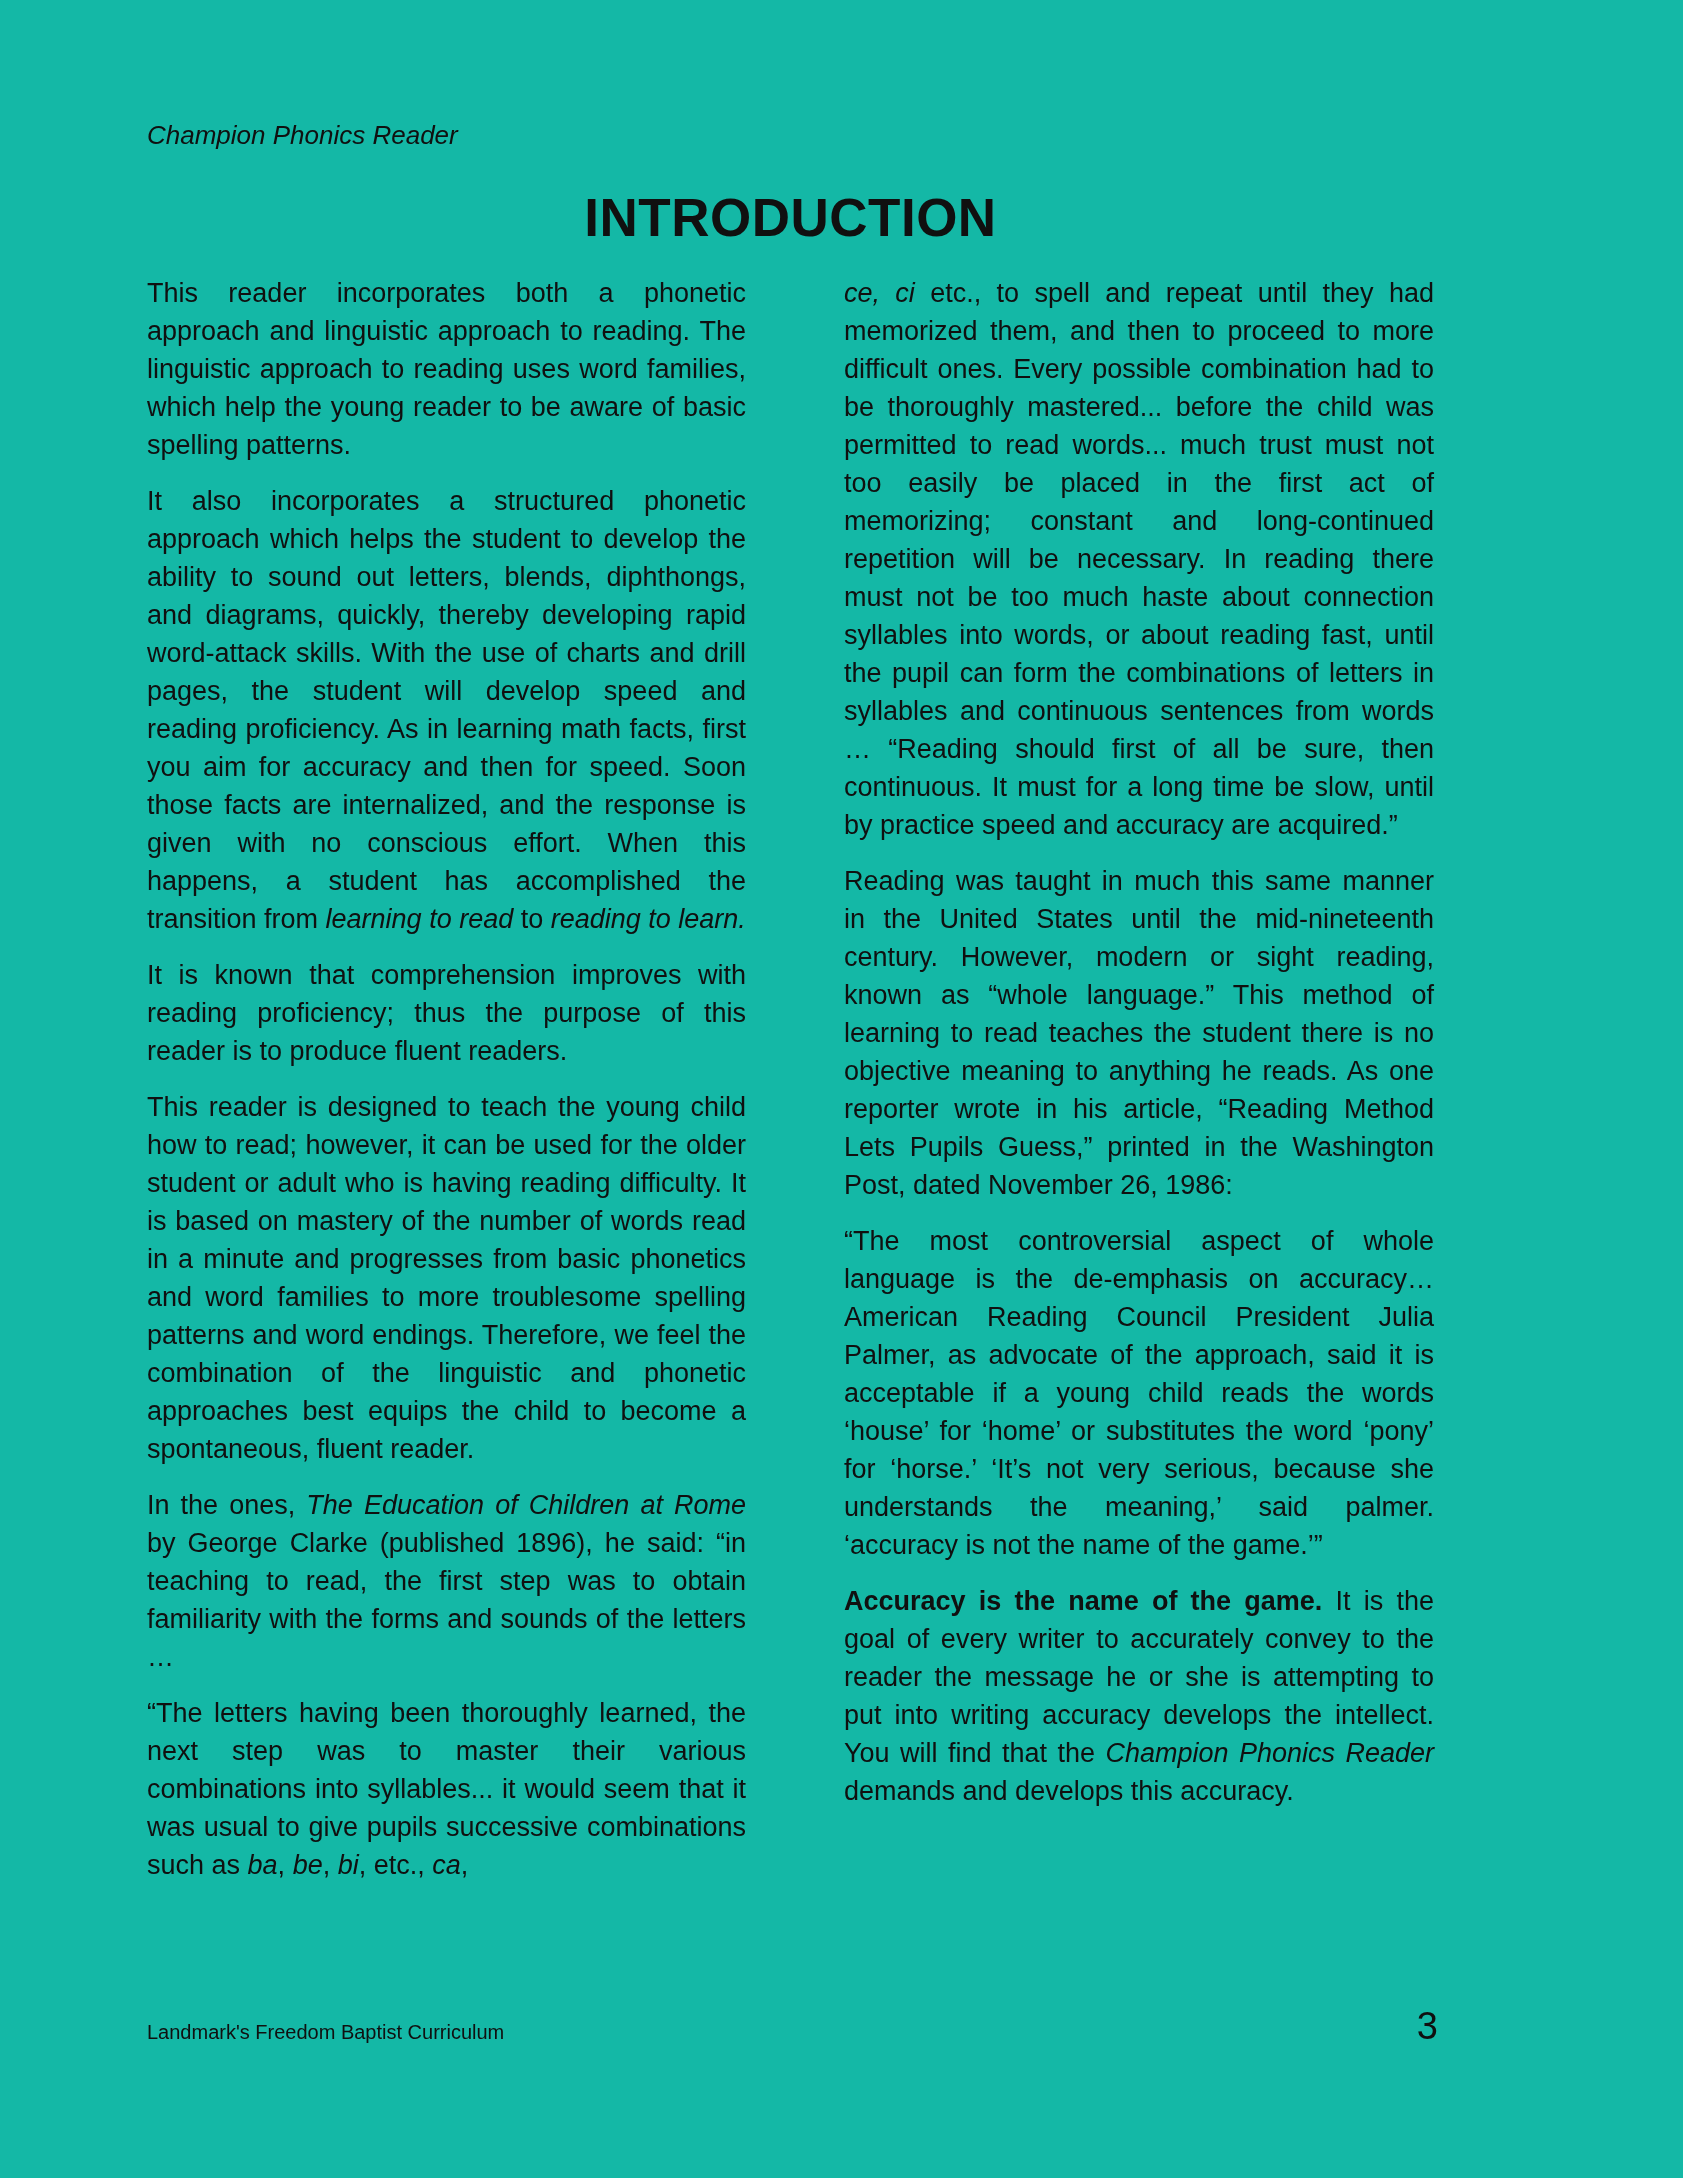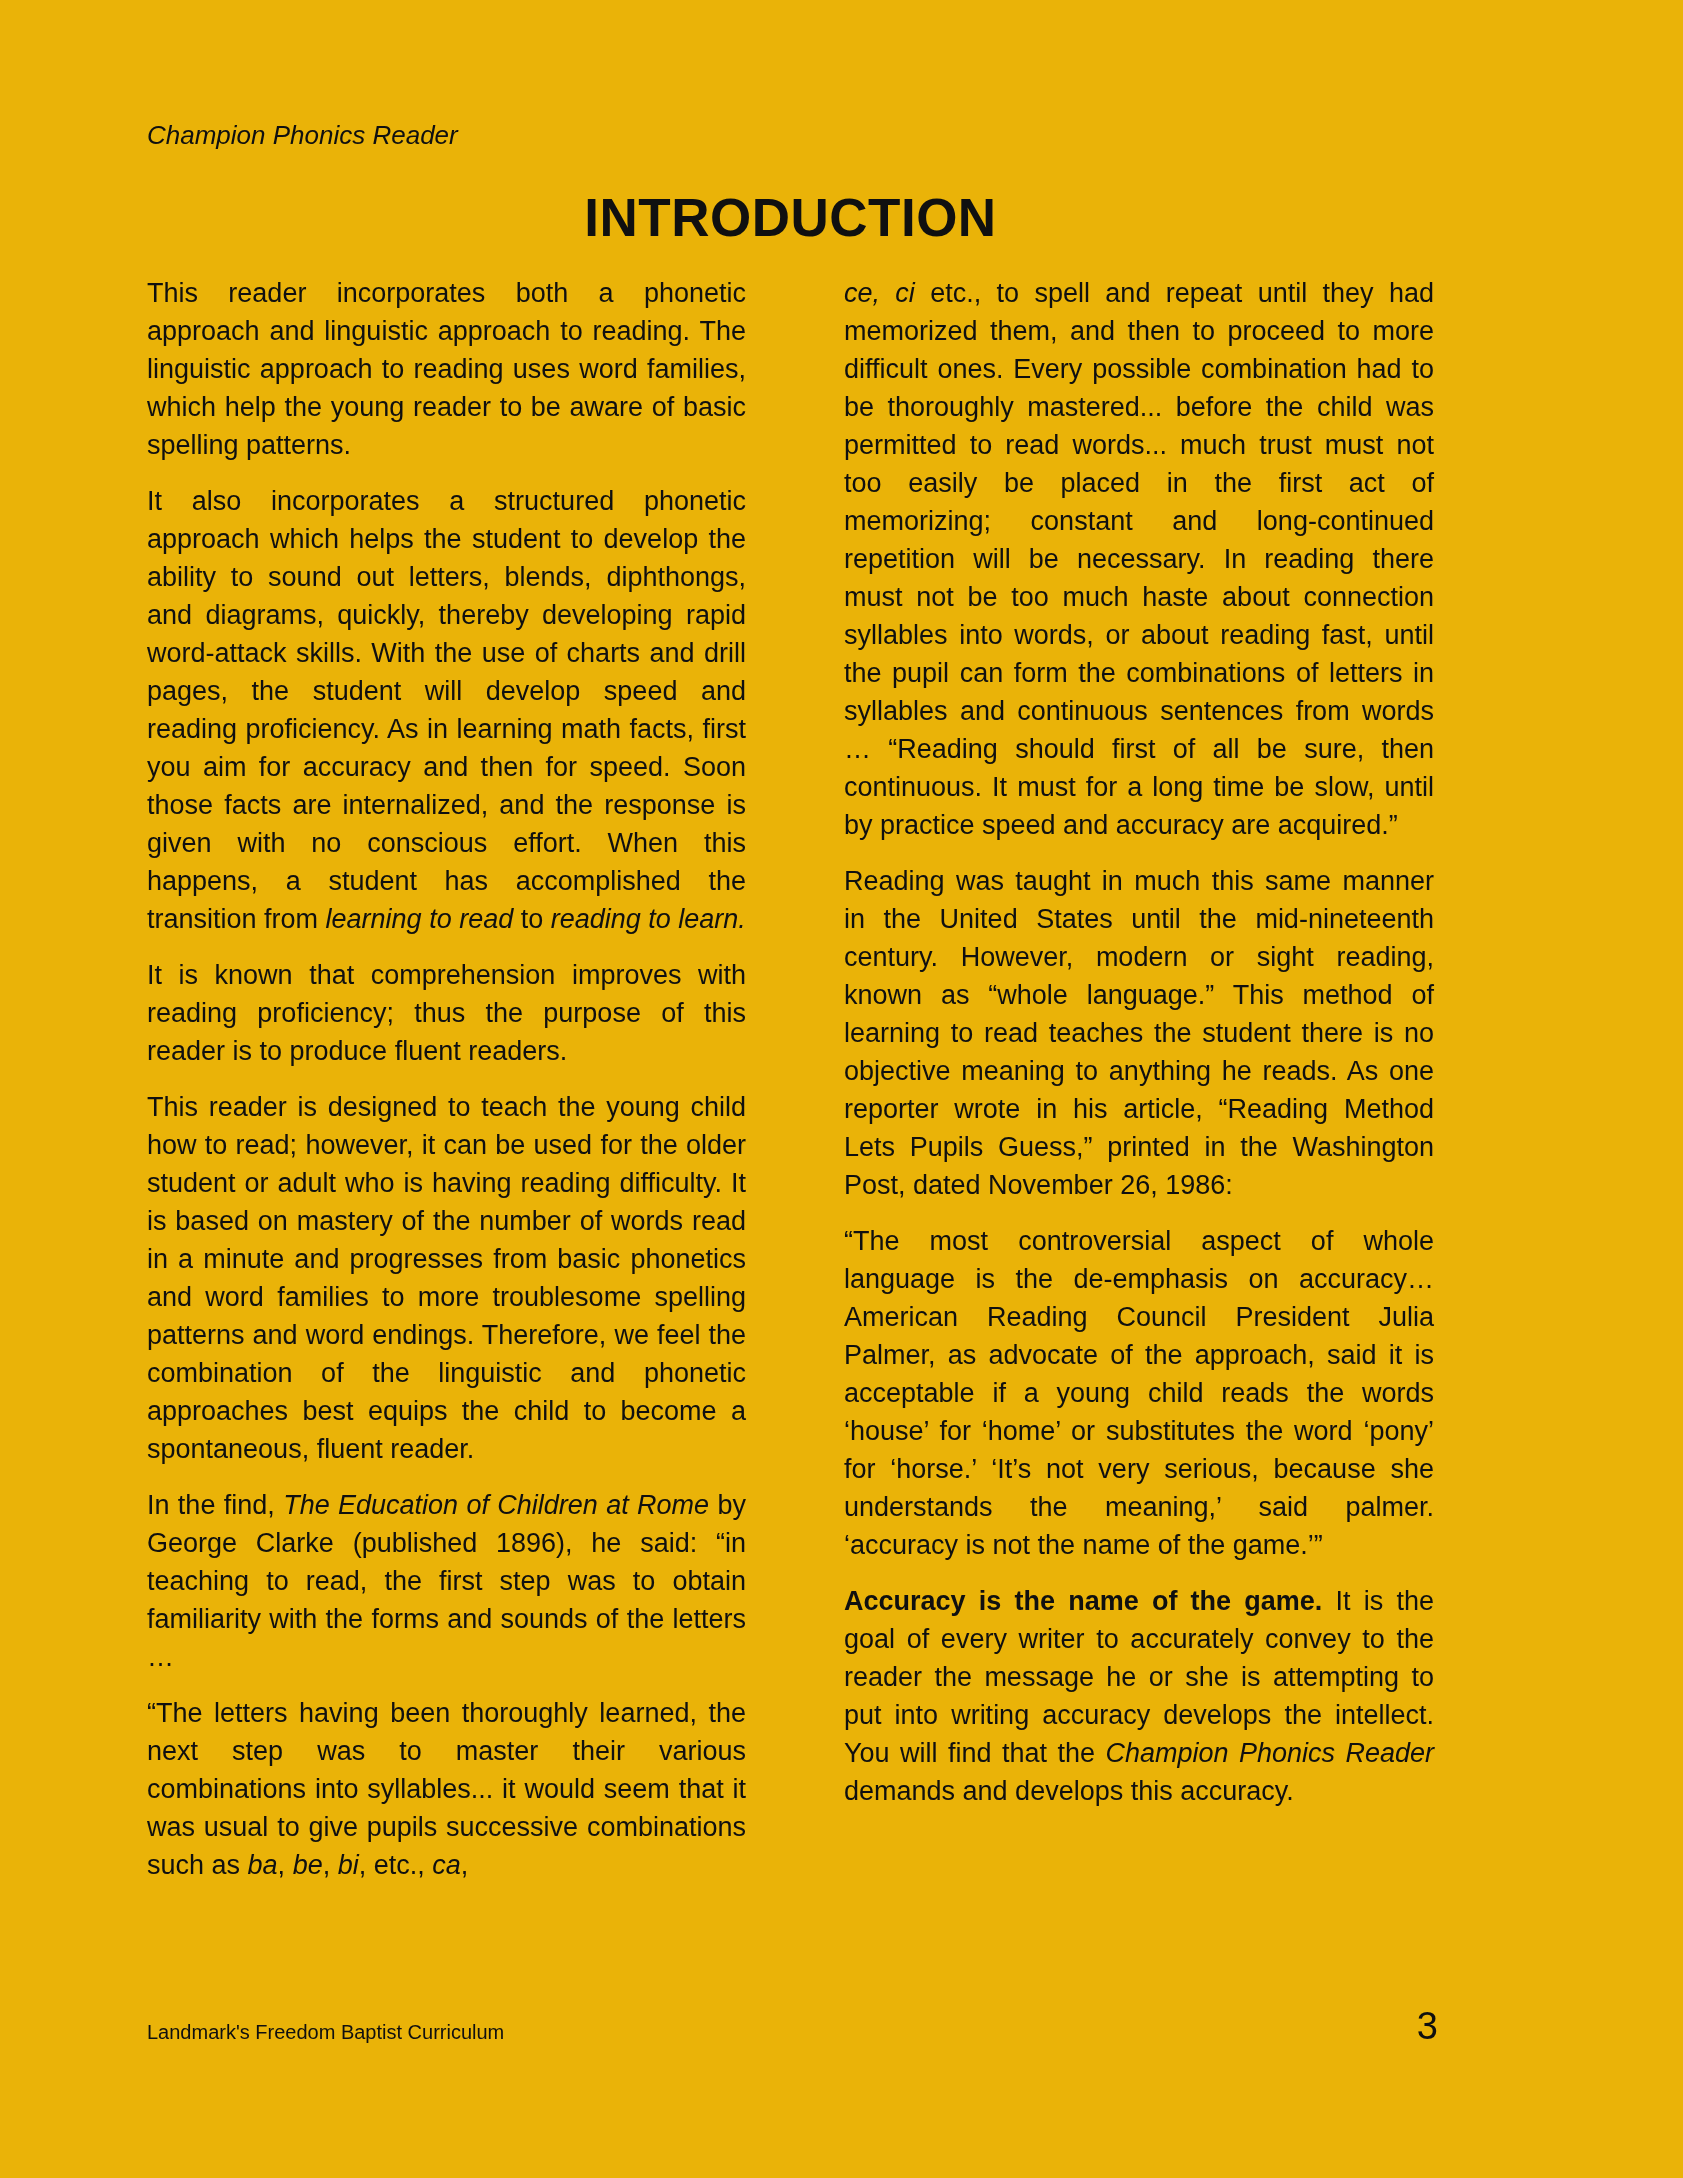--- a/index.html
+++ b/index.html
@@ -1,21 +1,21 @@
 <!DOCTYPE html>
 <html><head>
 <meta charset="utf-8">
 <style>
   html, body { margin: 0; padding: 0; background: #e8e8e8; }
   .page {
     position: relative;
     width: 1683px;
     height: 2178px;
     margin: 0 auto;
-    background: #eab308;
+    background: #14b8a6;
     color: #101010;
     font-family: "Liberation Sans", "DejaVu Sans", sans-serif;
     overflow: hidden;
   }
   .running-header {
     position: absolute;
     left: 147px;
     top: 121px;
     font-size: 26px;
     font-style: italic;
@@ -73,21 +73,21 @@
   <div class="running-header">Champion Phonics Reader</div>
 
   <h1 class="page-title">INTRODUCTION</h1>
 
   <div class="columns">
     <div class="col col-left">
         <p><span>This reader incorporates both a phonetic approach and linguistic approach to reading. The linguistic approach to reading uses word families, which help the young reader to be aware of basic spelling patterns.</span></p>
         <p><span>It also incorporates a structured phonetic approach which helps the student to develop the ability to sound out letters, blends, diphthongs, and diagrams, quickly, thereby developing rapid word-attack skills. With the use of charts and drill pages, the student will develop speed and reading proficiency. As in learning math facts, first you aim for accuracy and then for speed. Soon those facts are internalized, and the response is given with no conscious effort. When this happens, a student has accomplished the transition from </span><em>learning to read</em><span> to </span><em>reading to learn.</em></p>
         <p><span>It is known that comprehension improves with reading proficiency; thus the purpose of this reader is to produce fluent readers.</span></p>
         <p><span>This reader is designed to teach the young child how to read; however, it can be used for the older student or adult who is having reading difficulty. It is based on mastery of the number of words read in a minute and progresses from basic phonetics and word families to more troublesome spelling patterns and word endings. Therefore, we feel the combination of the linguistic and phonetic approaches best equips the child to become a spontaneous, fluent reader.</span></p>
-        <p><span>In the find, </span><em>The Education of Children at Rome</em><span> by George Clarke (published 1896), he said: “in teaching to read, the first step was to obtain familiarity with the forms and sounds of the letters …</span></p>
+        <p><span>In the ones, </span><em>The Education of Children at Rome</em><span> by George Clarke (published 1896), he said: “in teaching to read, the first step was to obtain familiarity with the forms and sounds of the letters …</span></p>
         <p><span>“The letters having been thoroughly learned, the next step was to master their various combinations into syllables... it would seem that it was usual to give pupils successive combinations such as </span><em>ba</em><span>, </span><em>be</em><span>, </span><em>bi</em><span>, etc., </span><em>ca</em><span>,</span></p>
       </div>
     <div class="col col-right">
         <p><em>ce, ci</em><span> etc., to spell and repeat until they had memorized them, and then to proceed to more difficult ones. Every possible combination had to be thoroughly mastered... before the child was permitted to read words... much trust must not too easily be placed in the first act of memorizing; constant and long-continued repetition will be necessary. In reading there must not be too much haste about connection syllables into words, or about reading fast, until the pupil can form the combinations of letters in syllables and continuous sentences from words … “Reading should first of all be sure, then continuous. It must for a long time be slow, until by practice speed and accuracy are acquired.”</span></p>
         <p><span>Reading was taught in much this same manner in the United States until the mid-nineteenth century. However, modern or sight reading, known as “whole language.” This method of learning to read teaches the student there is no objective meaning to anything he reads. As one reporter wrote in his article, “Reading Method Lets Pupils Guess,” printed in the Washington Post, dated November 26, 1986:</span></p>
         <p><span>“The most controversial aspect of whole language is the de-emphasis on accuracy… American Reading Council President Julia Palmer, as advocate of the approach, said it is acceptable if a young child reads the words ‘house’ for ‘home’ or substitutes the word ‘pony’ for ‘horse.’ ‘It’s not very serious, because she understands the meaning,’ said palmer. ‘accuracy is not the name of the game.’”</span></p>
         <p><strong>Accuracy is the name of the game.</strong><span> It is the goal of every writer to accurately convey to the reader the message he or she is attempting to put into writing accuracy develops the intellect. You will find that the </span><em>Champion Phonics Reader</em><span> demands and develops this accuracy.</span></p>
       </div>
   </div>
 

